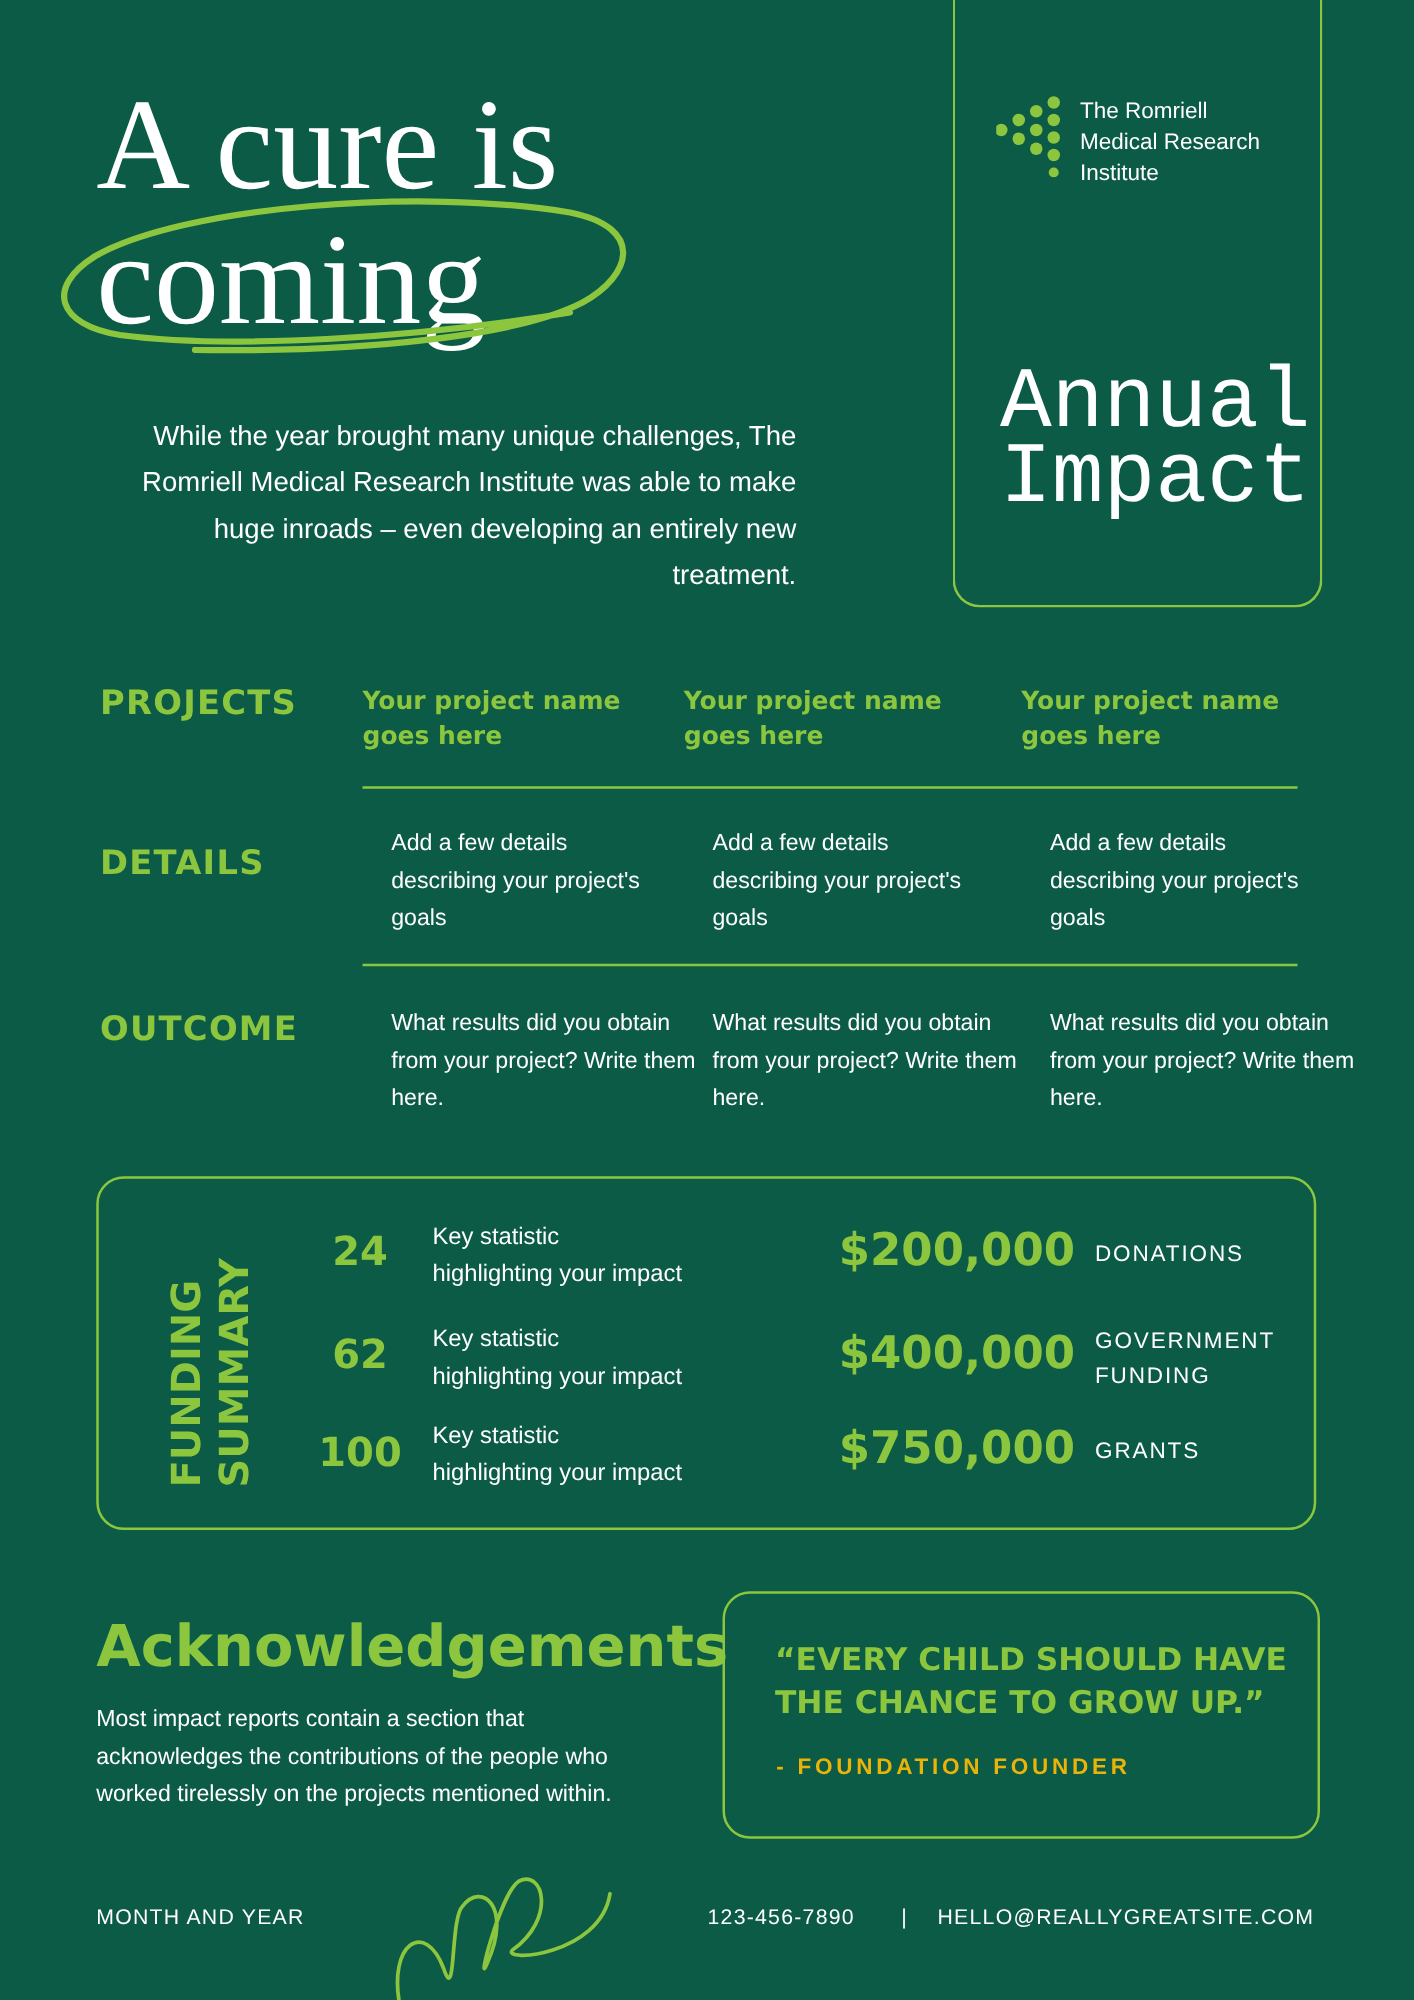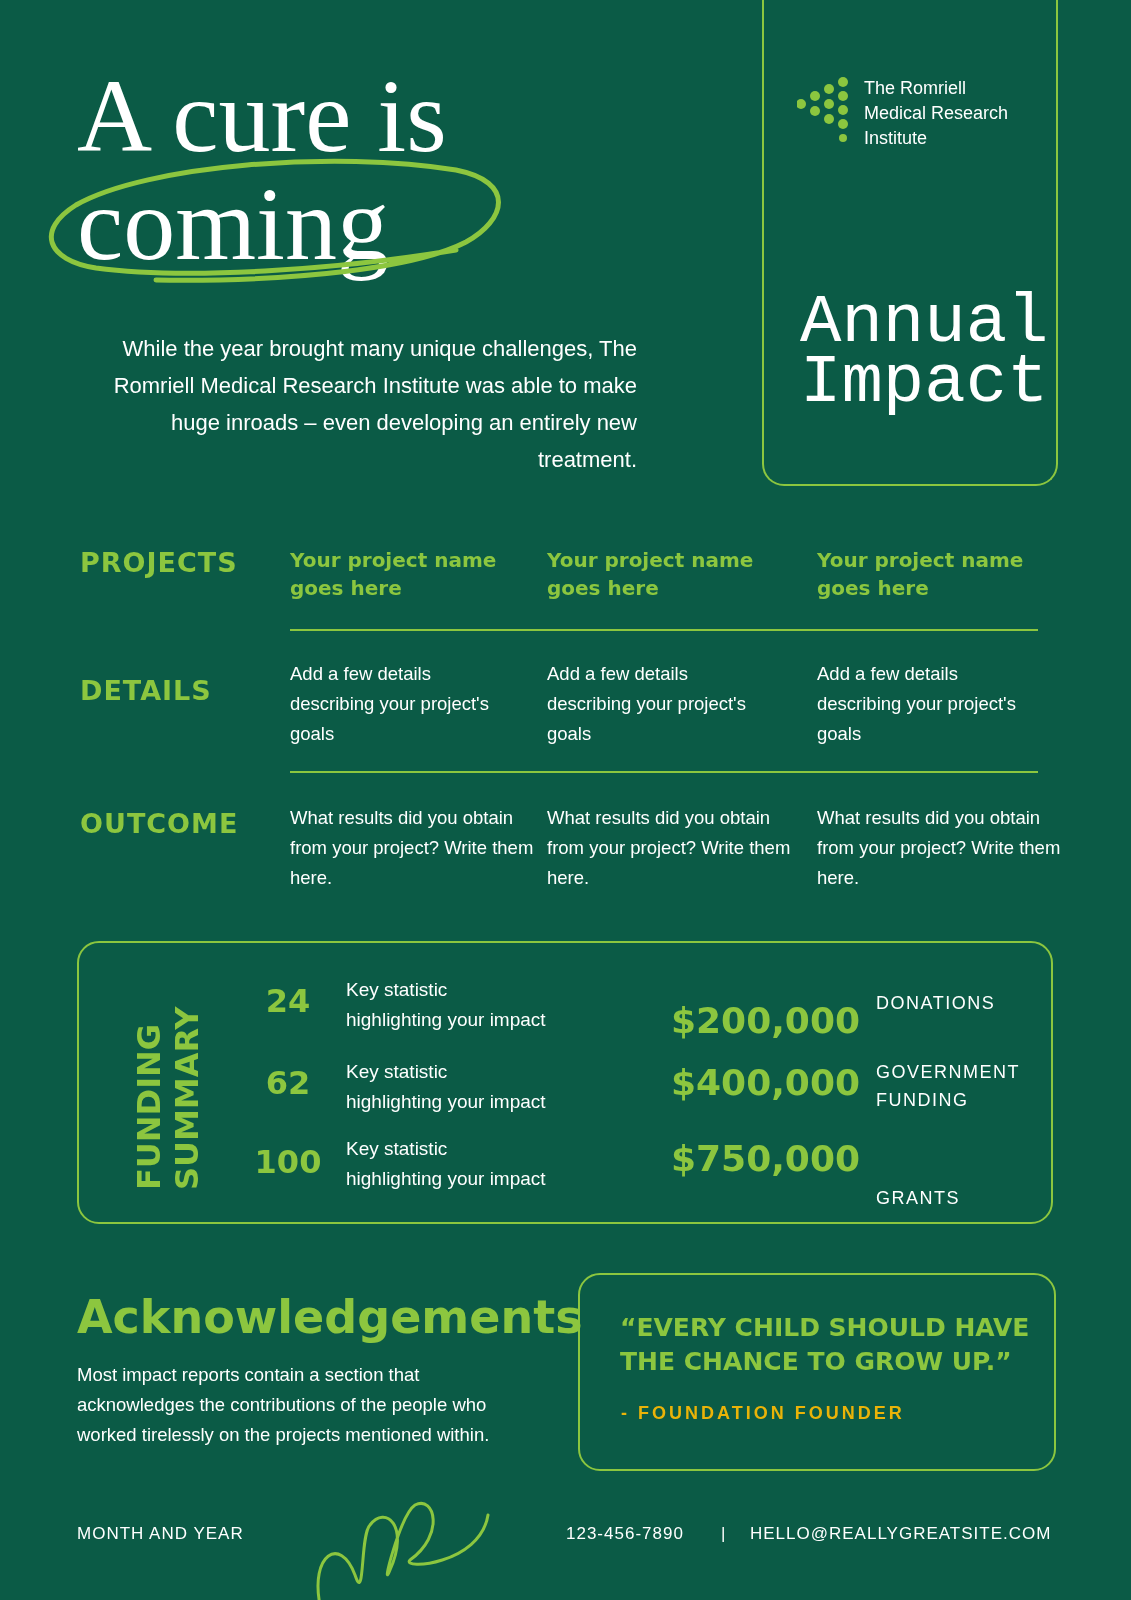--- a/index.html
+++ b/index.html
@@ -7,21 +7,21 @@
   .abs{position:absolute;}
   .hand{font-family:"DejaVu Sans",sans-serif;font-weight:bold;color:#8cc63f;}
   .title-line{font-family:"Liberation Serif",serif;font-size:104px;line-height:108px;color:#fff;}
   .intro{left:77px;top:330px;width:560px;font-size:22px;line-height:37px;text-align:right;}
   .side-panel{left:762px;top:-20px;width:292px;height:504px;border:2.5px solid #8cc63f;border-radius:0 0 22px 22px;border-top:none;}
   .logo-text{left:864px;top:76px;font-size:18px;line-height:25px;}
   .report-title{left:800px;top:268px;font-family:Liberation Mono, monospace;font-size:69px;line-height:60px;margin-top:25px;}
   .row-label{left:80px;font-size:27px;letter-spacing:1px;}
   .col{width:240px;}
   .proj-name{font-size:20px;line-height:28px;}
-  .cell{font-size:18.5px;line-height:30px;}
+  .cell{font-size:18.5px;line-height:30px;margin-left:23px;}
   .hr{left:290px;width:748px;height:2px;background:#8cc63f;}
   .fund-box{left:77px;top:941px;width:976px;height:283px;border:2.5px solid #8cc63f;border-radius:22px;box-sizing:border-box;}
   .vlabel{left:130px;top:1190px;transform-origin:0 0;transform:rotate(-90deg);font-size:32px;line-height:38px;white-space:nowrap;}
   .stat-num{width:70px;text-align:center;font-size:32px;}
   .stat-text{font-size:19px;line-height:30px;}
   .money{font-size:36px;}
   .money-label{font-size:18px;line-height:28px;letter-spacing:1.5px;}
   .ack-title{left:77px;top:1290px;font-size:46px;}
   .ack-text{left:77px;top:1360px;width:440px;font-size:18.5px;line-height:30px;}
   .quote-box{left:578px;top:1273px;width:478px;height:198px;border:2.5px solid #8cc63f;border-radius:22px;box-sizing:border-box;}
@@ -109,31 +109,31 @@
 <div class="abs stat-text" style="left:346px;top:1057px;">
   <div>Key statistic</div>
   <div>highlighting your impact</div>
 </div>
 <div class="abs hand stat-num" style="left:253px;top:1143px;">100</div>
 <div class="abs stat-text" style="left:346px;top:1134px;">
   <div>Key statistic</div>
   <div>highlighting your impact</div>
 </div>
 
-<div class="abs hand money" style="left:671px;top:980px;margin-top:20px;">$200,000</div>
+<div class="abs hand money" style="left:671px;top:980px;">$200,000</div>
 <div class="abs money-label" style="left:876px;top:989px;">
   <div>DONATIONS</div>
 </div>
 <div class="abs hand money" style="left:671px;top:1062px;">$400,000</div>
 <div class="abs money-label" style="left:876px;top:1058px;">
   <div>GOVERNMENT</div>
   <div>FUNDING</div>
 </div>
 <div class="abs hand money" style="left:671px;top:1138px;">$750,000</div>
-<div class="abs money-label" style="left:876px;top:1146px;margin-top:38px;">
+<div class="abs money-label" style="left:876px;top:1146px;">
   <div>GRANTS</div>
 </div>
 
 <div class="abs hand ack-title">Acknowledgements</div>
 <div class="abs ack-text">Most impact reports contain a section that acknowledges the contributions of the people who worked tirelessly on the projects mentioned within.</div>
 
 <div class="abs quote-box"></div>
 <div class="abs hand quote">
   <div>“EVERY CHILD SHOULD HAVE</div>
   <div>THE CHANCE TO GROW UP.”</div>

